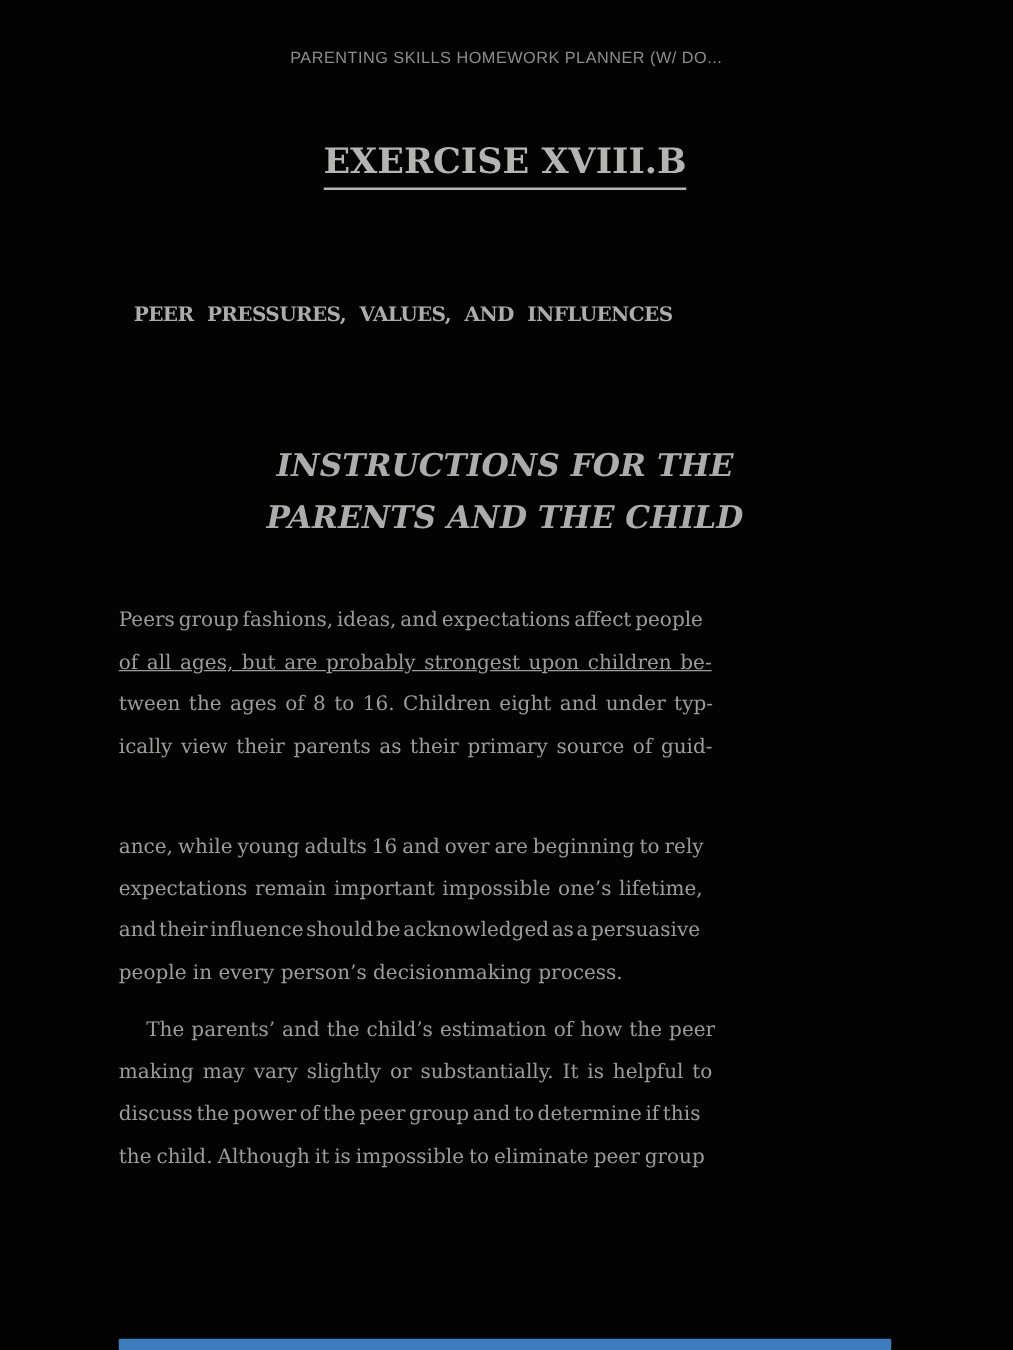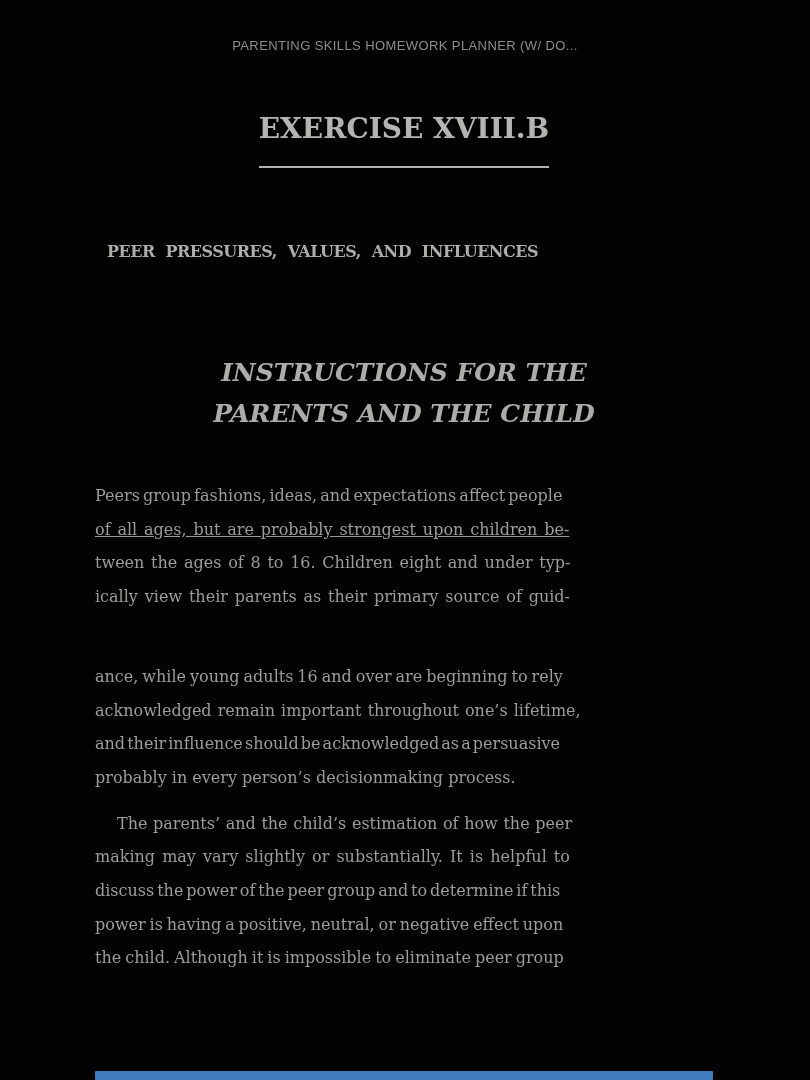--- a/index.html
+++ b/index.html
@@ -25,21 +25,21 @@
     position:absolute;top:112px;left:95px;width:618px;
     margin:0;
     text-align:center;
     font-family:"DejaVu Serif", serif;
     font-weight:bold;
     font-size:28px;
     color:var(--c-title,#b4b4b2);
   }
   .exercise-title .underline{
     border-bottom:2px solid currentColor;
-    padding-bottom:21px;
+    padding-bottom:5px;
   }
   .exercise-subtitle{
     position:absolute;top:230px;left:95px;width:618px;
     margin:12px;
     text-align:left;
     white-space:nowrap;
     font-family:"DejaVu Serif", serif;
     font-weight:bold;
     font-size:16px;
     letter-spacing:-0.5px;
@@ -95,28 +95,27 @@
     <span class="heading-line">PARENTS AND THE CHILD</span>
   </h3>
 
   <div class="body-text">
       <div class="paragraph">
         <div class="text-line" style="word-spacing: -2px;"><span>Peers group fashions, ideas, and expectations affect people</span></div>
         <div class="text-line" style="word-spacing: 1.77778px; text-decoration: underline;"><span>of all ages, but are probably strongest upon children be-</span></div>
         <div class="text-line" style="word-spacing: 1.63636px;"><span>tween the ages of 8 to 16. Children eight and under typ-</span></div>
         <div class="text-line" style="word-spacing: 1.77778px;"><span>ically view their parents as their primary source of guid-</span></div>
         <div class="text-line" style="word-spacing: -1.1px; margin-top: 46px;"><span>ance, while young adults 16 and over are beginning to rely</span></div>
-        <div class="text-line" style="word-spacing: 1px;"><span>acknowledged remain important throughout one’s lifetime,</span></div>
+        <div class="text-line" style="word-spacing: 1px;"><span>expectations remain important impossible one’s lifetime,</span></div>
         <div class="text-line" style="word-spacing: -3px;"><span>and their influence should be acknowledged as a persuasive</span></div>
-        <div class="text-line"><span>probably in every person’s decisionmaking process.</span></div>
+        <div class="text-line"><span>people in every person’s decisionmaking process.</span></div>
       </div>
       <div class="paragraph">
         <div class="text-line" style="padding-left: 22px; word-spacing: 0.555556px;"><span>The parents’ and the child’s estimation of how the peer</span></div>
         <div class="text-line" style="word-spacing: 2px;"><span>making may vary slightly or substantially. It is helpful to</span></div>
         <div class="text-line" style="word-spacing: -2.18182px;"><span>discuss the power of the peer group and to determine if this</span></div>
-        <div class="text-line" style="word-spacing: -1.22222px;"><span>power is having a positive, neutral, or negative effect upon</span></div>
         <div class="text-line" style="word-spacing: -1.11111px;"><span>the child. Although it is impossible to eliminate peer group</span></div>
       </div>
     </div>
 
   <div class="progress-bar"></div>
 
 </div>
 
 </body></html>

